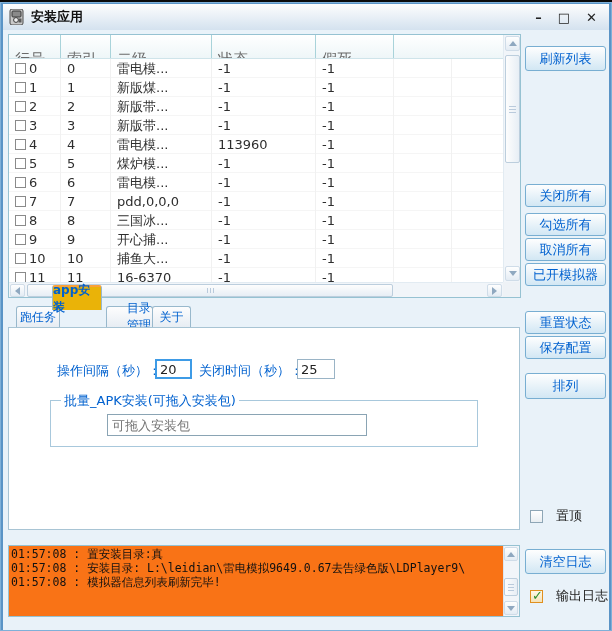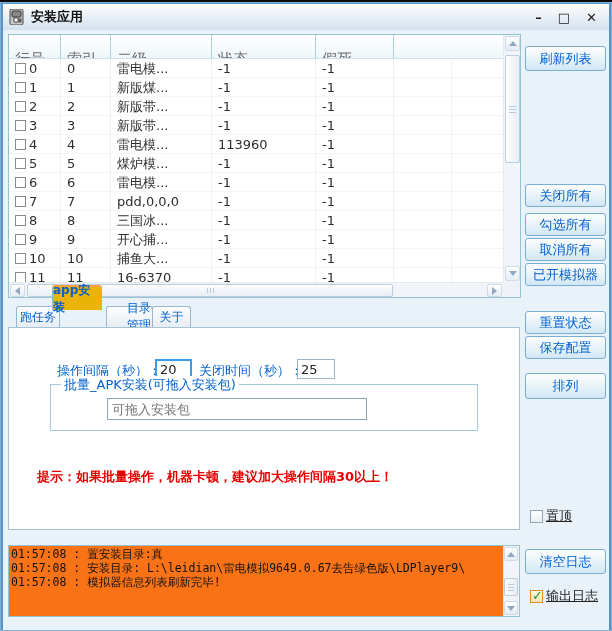--- a/index.html
+++ b/index.html
@@ -38,34 +38,34 @@
   .tri.down{border-top:5px solid #8fa8c0;margin-bottom:-4px;}
   .tri.left{border-right:5px solid #8fa8c0;margin-left:-4px;}
   .tri.right{border-left:5px solid #8fa8c0;margin-right:-4px;}
   .thumb-v{position:absolute;left:1px;width:15px;background:linear-gradient(90deg,#fdfdfd,#e7eef5);border:1px solid #bccedd;border-radius:2px;}
   .thumb-h{position:absolute;top:1px;height:13px;background:linear-gradient(#fdfdfd,#e7eef5);border:1px solid #bccedd;border-radius:2px;}
   .ridge-v{position:absolute;left:3px;right:3px;top:50%;height:7px;margin-top:-3px;background:repeating-linear-gradient(#b9cadc 0 1px,transparent 1px 3px);}
   .ridge-h{position:absolute;top:3px;bottom:3px;left:50%;width:7px;margin-left:-3px;background:repeating-linear-gradient(90deg,#b9cadc 0 1px,transparent 1px 3px);}
 
   
   .rbtn{position:absolute;left:522px;width:81px;background:linear-gradient(#fefefe,#d2e7f4);border:1px solid #78aed2;border-radius:3px;color:#0061cf;font-size:13px;display:flex;align-items:center;justify-content:center;cursor:default;box-shadow:0 0 0 1px #e8f2f8;}
-  .chkrow{position:absolute;display:flex;align-items:center;gap:3px;font-size:13px;color:#222;text-decoration:underline;}
+  .chkrow{position:absolute;display:flex;align-items:center;gap:13px;font-size:13px;color:#222;}
   .chkbox{width:13px;height:13px;border:1px solid #8ea6b6;background:linear-gradient(#fff,#e9eef2);position:relative;flex:0 0 auto;}
   .chkbox.checked{border:1px solid #e09020;background:linear-gradient(#fff8e8,#f4e2b8);}
   .chkmark{position:absolute;left:1px;top:-3px;color:#2e8f2e;font-size:13px;font-weight:bold;}
 
   
   .tab{position:absolute;height:21px;top:276px;background:linear-gradient(#fdfdfd,#e7edf3);border:1px solid #98b8cc;border-bottom:none;border-radius:3px 3px 0 0;font-size:12px;color:#0061cf;display:flex;align-items:center;justify-content:center;z-index:1;}
   .tab.active{top:255px;height:25px;background:#eab308;border-top:2px solid #f9a13a;z-index:3;font-weight:bold;}
   .tabpanel{position:absolute;left:5px;top:297px;width:512px;height:203px;background:#fff;border:1px solid #a8c4d4;z-index:2;}
 
   .blue-label{position:absolute;font-size:13px;color:#0061cf;}
   .tinput{position:absolute;height:20px;border:1px solid #9ab4c6;font-size:13px;padding:1px 3px;background:#fff;color:#222;font-family:inherit;}
   .tinput.focused{border:2px solid #3e9be6;}
-  .groupbox{position:absolute;left:47px;top:354px;width:428px;height:47px;border:1px solid #a8c8dc;z-index:3;padding-left:40px;}
+  .groupbox{position:absolute;left:47px;top:370px;width:428px;height:47px;border:1px solid #a8c8dc;z-index:3;padding-left:40px;}
   .grouptitle{position:absolute;left:10px;top:-9px;background:#fff;padding:0 3px;font-size:13px;color:#0061cf;white-space:nowrap;}
   .apk-input{position:absolute;left:56px;top:13px;width:260px;height:22px;border:1px solid #8aa4b4;font-size:13px;padding:2px 4px;color:#888;background:#fff;font-family:inherit;}
   .install-btn{position:absolute;left:326px;top:12px;width:95px;height:25px;background:linear-gradient(#fefefe,#d2e7f4);border:1px solid #78aed2;border-radius:3px;color:#0061cf;font-size:13px;display:flex;align-items:center;justify-content:center;}
   .hint{position:absolute;left:34px;top:438px;font-size:13px;font-weight:bold;color:#e60000;z-index:3;}
 
   
   .logbox{position:absolute;left:5px;top:515px;width:512px;height:72px;background:#f97316;border:1px solid #96c2d2;overflow:hidden;}
   .log-lines{position:absolute;left:2px;top:1px;right:18px;}
   .log-line{font-family:"DejaVu Sans Mono","DejaVu Sans",monospace;font-size:11.5px;line-height:14px;color:#111;white-space:nowrap;}
   .log-vscroll{position:absolute;top:0;right:0;bottom:0;width:16px;background:#f1f5f9;border-left:1px solid #dde6ee;}
@@ -317,21 +317,20 @@
     <span class="blue-label" style="left:54px;top:332px;z-index:3;">操作间隔（秒）：</span>
     <input class="tinput focused" style="left: 152px; top: 329px; width: 37px; z-index: 3;" value="20">
     <span class="blue-label" style="left:196px;top:332px;z-index:3;">关闭时间（秒）：</span>
     <input class="tinput" style="left: 294px; top: 329px; width: 38px; z-index: 3;" value="25">
 
     <div class="groupbox">
       <span class="grouptitle">批量_APK安装(可拖入安装包)</span>
       <input class="apk-input" placeholder="可拖入安装包" style="">
     </div>
 
-    <div class="hint">提示：如果批量操作，机器卡顿，建议加大操作间隔30以上！</div>
 
     <div class="logbox">
       <div class="log-lines">
   <div class="log-line">01:57:08 :  置安装目录:真</div>
 
   <div class="log-line">01:57:08 :  安装目录: L:\leidian\雷电模拟9649.0.67去告绿色版\LDPlayer9\</div>
 
   <div class="log-line">01:57:08 :  模拟器信息列表刷新完毕!</div>
 </div>
       <div class="log-vscroll">

